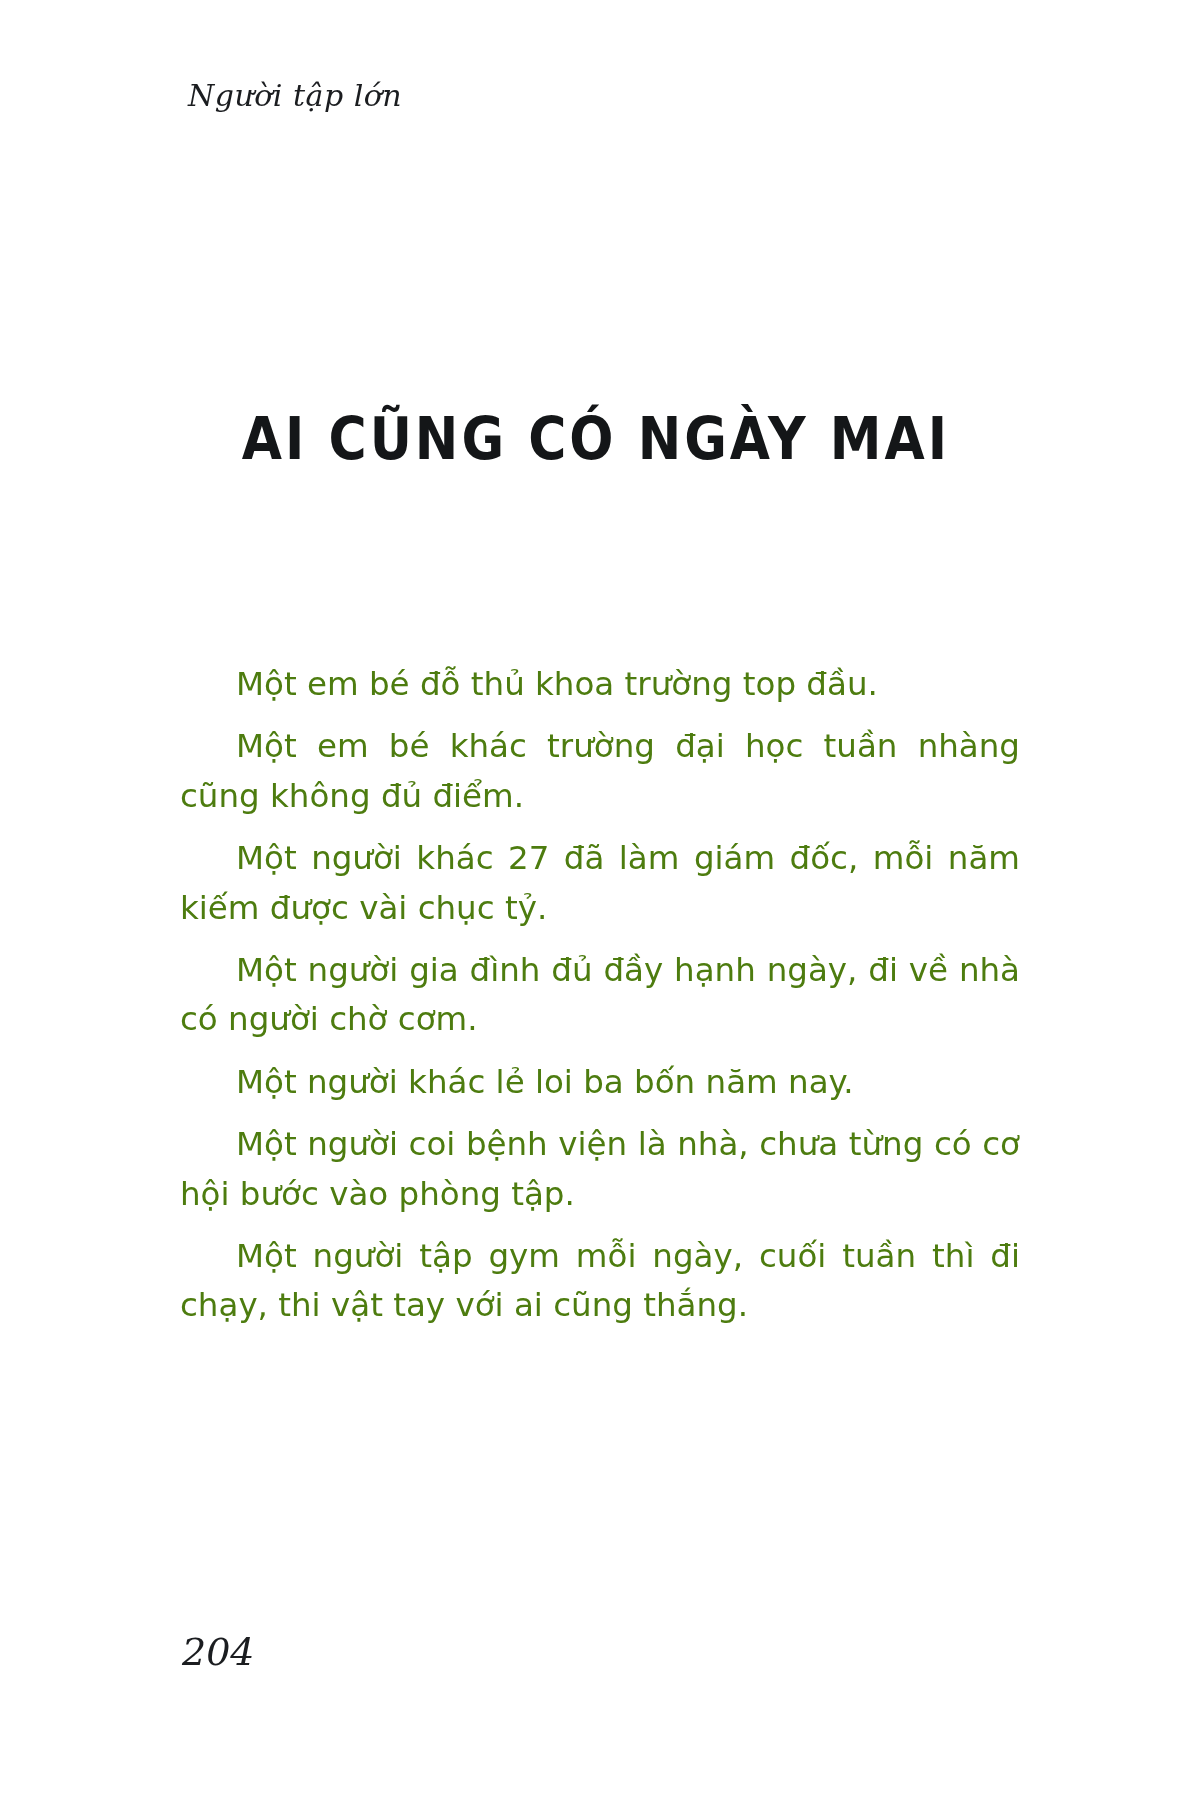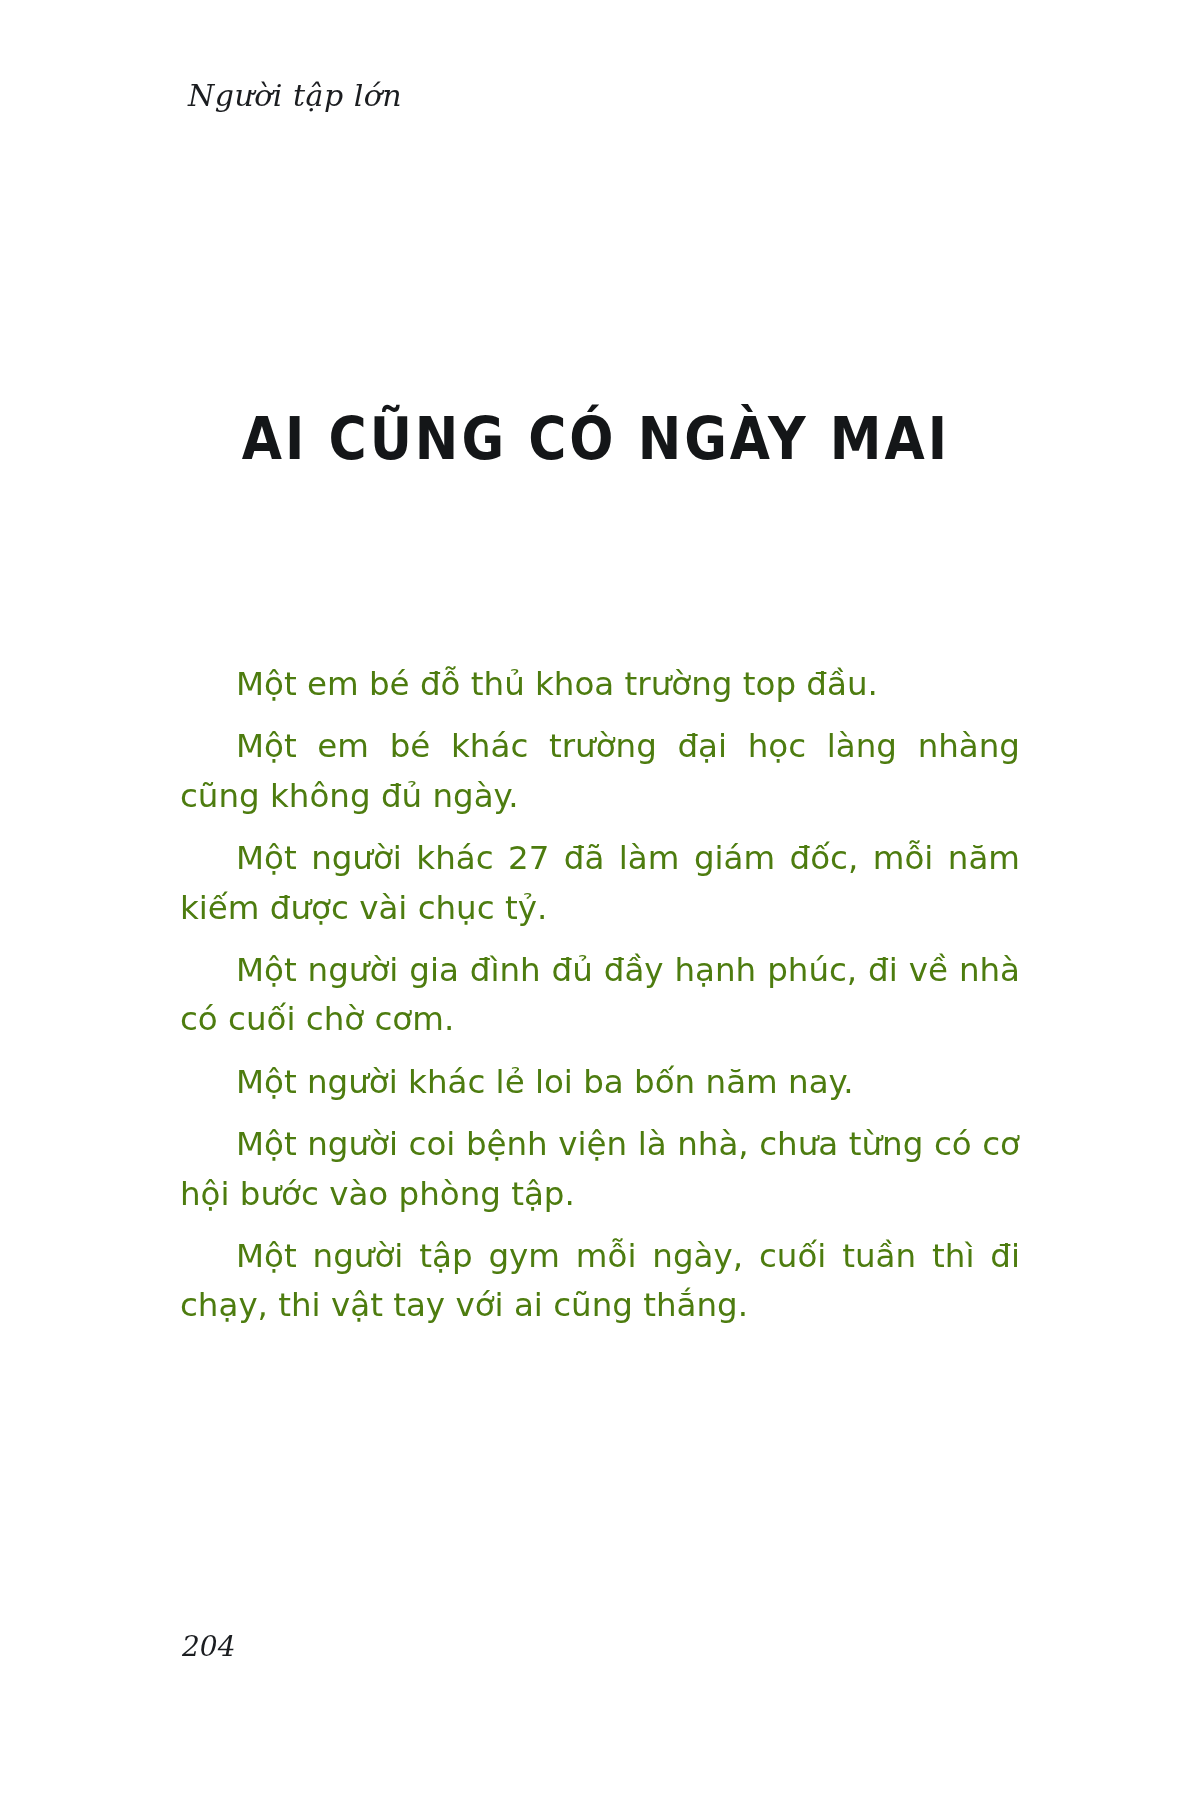--- a/index.html
+++ b/index.html
@@ -72,38 +72,38 @@
   .para.last-line-left {
     text-align-last: left;
   }
 
   .folio {
     position: absolute;
     left: 182px;
     top: 1630px;
     font-family: "DejaVu Serif", serif;
     font-style: italic;
-    font-size: 28px;
+    font-size: 38px;
     color: #1b1d20;
   }
 </style>
 </head>
 <body>
 
 <div class="page">
 
   <div class="running-head">Người tập lớn</div>
 
   <h1 class="chapter-title">Ai cũng có ngày mai</h1>
 
   <div class="body-text">
     <p class="para last-line-left">Một em bé đỗ thủ khoa trường top đầu.</p>
-    <p class="para last-line-left">Một em bé khác trường đại học làng nhàng cũng không đủ ngày.</p>
+    <p class="para last-line-left">Một em bé khác trường đại học tuần nhàng cũng không đủ điểm.</p>
     <p class="para last-line-left">Một người khác 27 đã làm giám đốc, mỗi năm kiếm được vài chục tỷ.</p>
-    <p class="para last-line-left">Một người gia đình đủ đầy hạnh phúc, đi về nhà có cuối chờ cơm.</p>
+    <p class="para last-line-left">Một người gia đình đủ đầy hạnh ngày, đi về nhà có người chờ cơm.</p>
     <p class="para last-line-left">Một người khác lẻ loi ba bốn năm nay.</p>
     <p class="para last-line-left">Một người coi bệnh viện là nhà, chưa từng có cơ hội bước vào phòng tập.</p>
     <p class="para last-line-left">Một người tập gym mỗi ngày, cuối tuần thì đi chạy, thi vật tay với ai cũng thắng.</p>
   </div>
 
   <div class="folio">204</div>
 
 </div>
 
 </body></html>

